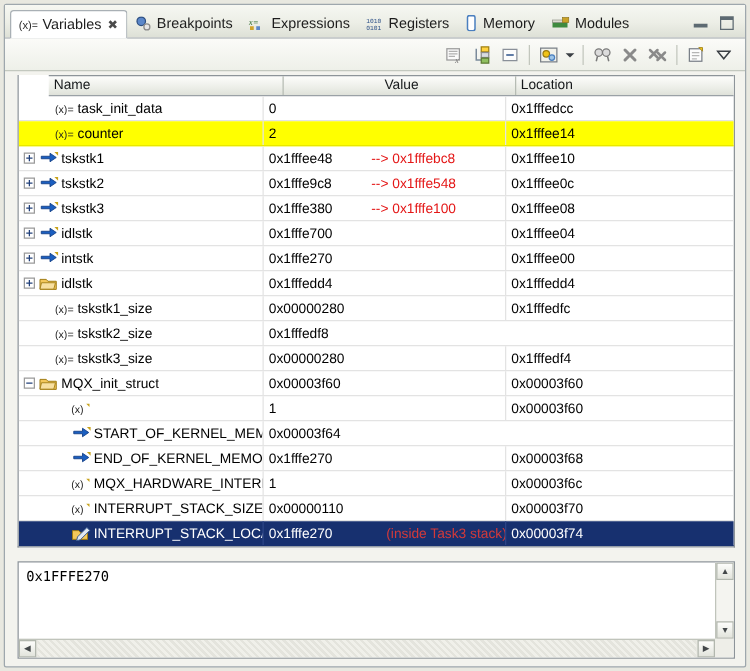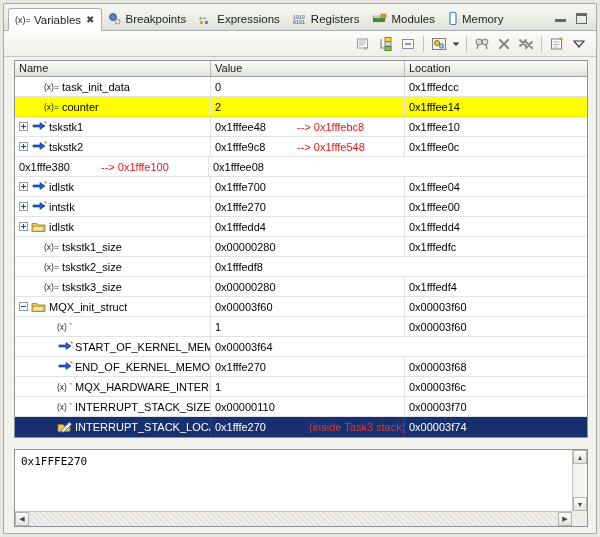--- a/index.html
+++ b/index.html
@@ -92,30 +92,31 @@
     border: 1px solid #8d9499;
     border-top: none;
     overflow: hidden;
   }
   #thead {
     display: flex;
     height: 17px;
     background: linear-gradient(to bottom,#fdfdfb,#eceee8 60%,#dfe2da);
     border-bottom: 1px solid #9aa1a6;
     border-top: 1px solid #8d9499;
+    margin-left: 24px;
   }
   .th {
     font-size: 11px; color: #15181a;
     padding: 1px 0 0 4px;
     border-right: 1px solid #b6bcb4;
     overflow: hidden; white-space: nowrap;
     cursor: default;
   }
   .th-name  { width: 196px; }
-  .th-value { width: 194px; }
+  .th-value { width: 194px; text-align: center; }
   .th-loc   { width: 182px; border-right: none; }
 
   #tbody { position: relative; }
   .row {
     display: flex;
     height: 20px;
     border-bottom: 1px solid #e3e3e3;
     align-items: center;
     font-size: 11px;
     color: #000;
@@ -271,38 +272,38 @@
         <svg width="14" height="12" viewBox="0 0 14 12">
           <text x="0" y="5.5" font-size="5" font-family="Liberation Mono, monospace" fill="#2b4f86">1010</text>
           <text x="0" y="11" font-size="5" font-family="Liberation Mono, monospace" fill="#2b4f86">0101</text>
         </svg>
       </span>
       <span>Registers</span>
     </div>
 
     <div class="tab">
       <span class="ticon">
+        <svg width="10" height="13" viewBox="0 0 10 13">
+          <rect x="2" y="0.5" width="6" height="12" rx="1.5" fill="#ffffff" stroke="#4a7fbf" stroke-width="1.2"></rect>
+        </svg>
+      </span>
+      <span>Memory</span>
+    </div>
+
+    <div class="tab">
+      <span class="ticon">
         <svg width="15" height="12" viewBox="0 0 15 12">
           <rect x="1" y="4" width="12" height="5" fill="#3f8a3f"></rect>
           <rect x="1" y="3" width="12" height="2" fill="#dcdcd2" stroke="#8a8a80" stroke-width="0.5"></rect>
           <rect x="9" y="1" width="5" height="4" fill="#c9a227" stroke="#8a6f14" stroke-width="0.5"></rect>
         </svg>
       </span>
       <span>Modules</span>
     </div>
 
-    <div class="tab">
-      <span class="ticon">
-        <svg width="10" height="13" viewBox="0 0 10 13">
-          <rect x="2" y="0.5" width="6" height="12" rx="1.5" fill="#ffffff" stroke="#4a7fbf" stroke-width="1.2"></rect>
-        </svg>
-      </span>
-      <span>Memory</span>
-    </div>
-
     <div id="tabbar-right">
       <div class="winbtn min"></div>
       <div class="winbtn max"></div>
     </div>
   </div>
 
   <div id="toolbar">
 
     <div class="tbtn">
       <svg width="16" height="16" viewBox="0 0 16 16">
@@ -463,20 +464,31 @@
           </div>
           <div class="c-value">
             <span>0x1fffe9c8</span>
             <span class="annot">--&gt; 0x1fffe548</span>
           </div>
           <div class="c-loc">
             <span>0x1fffee0c</span>
           </div>
         </div>
         <div class="row">
+          <div class="c-name">
+            <div style="width: 4px; flex: 0 0 auto;"></div>
+            <div class="expander plus"></div>
+            <span class="vicon">
+              <svg width="15" height="11" viewBox="0 0 15 11">
+                <path d="M1 4h7V1.6l5 3.4-5 3.4V6H1z" fill="#1b5fc1" stroke="#123f86" stroke-width="0.7" stroke-linejoin="round"></path>
+                <path d="M11.5 0.5l3 0 0 3z" fill="#c8a21c"></path>
+              </svg>
+            </span>
+            <span class="lbl">tskstk3</span>
+          </div>
           <div class="c-value">
             <span>0x1fffe380</span>
             <span class="annot">--&gt; 0x1fffe100</span>
           </div>
           <div class="c-loc">
             <span>0x1fffee08</span>
           </div>
         </div>
         <div class="row">
           <div class="c-name">

